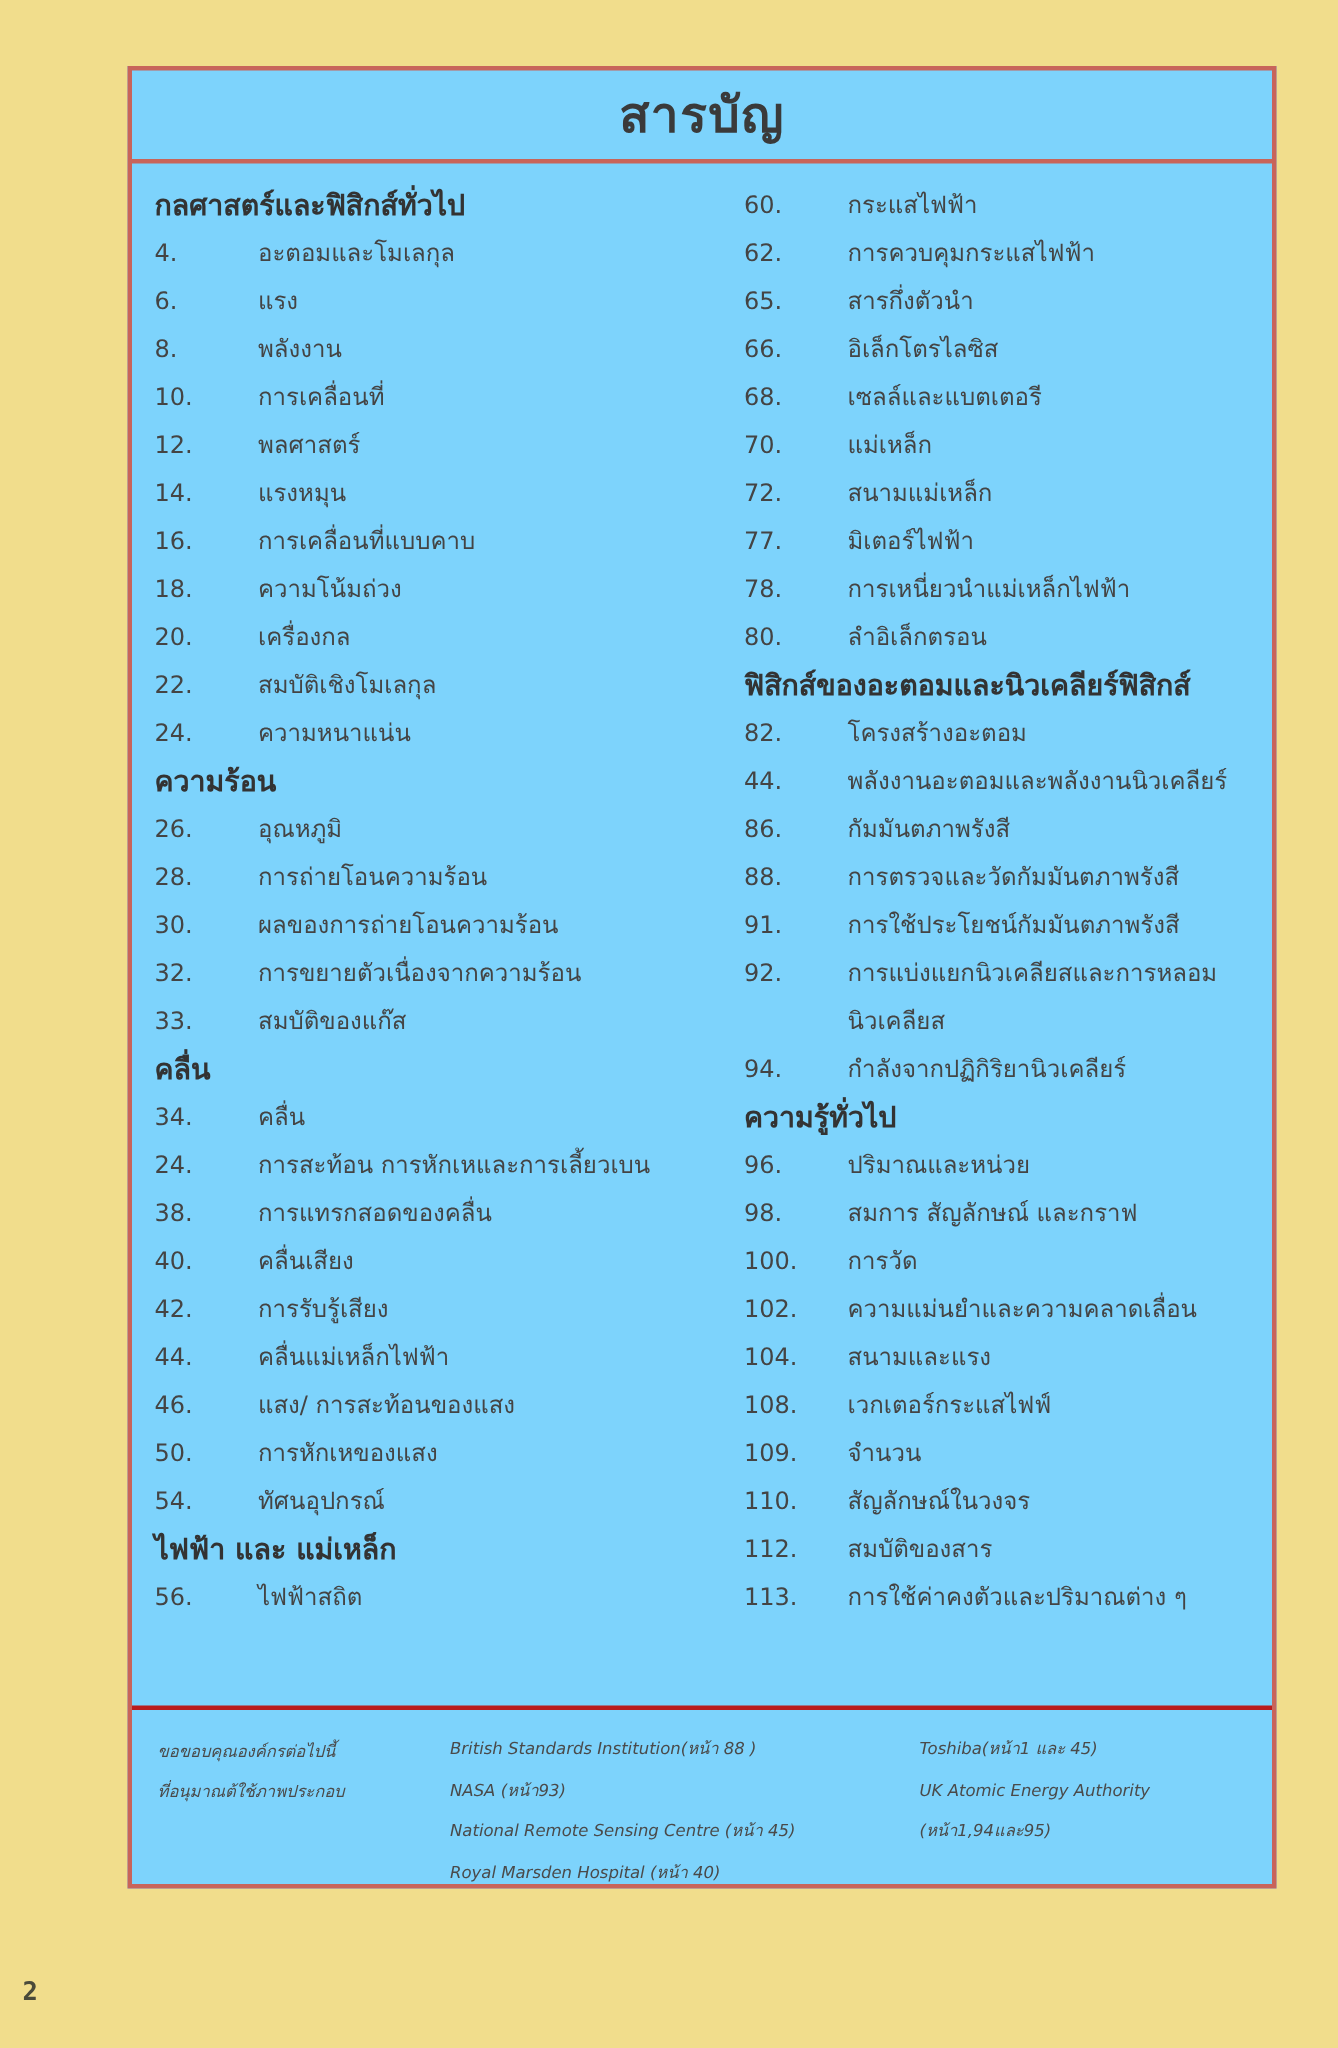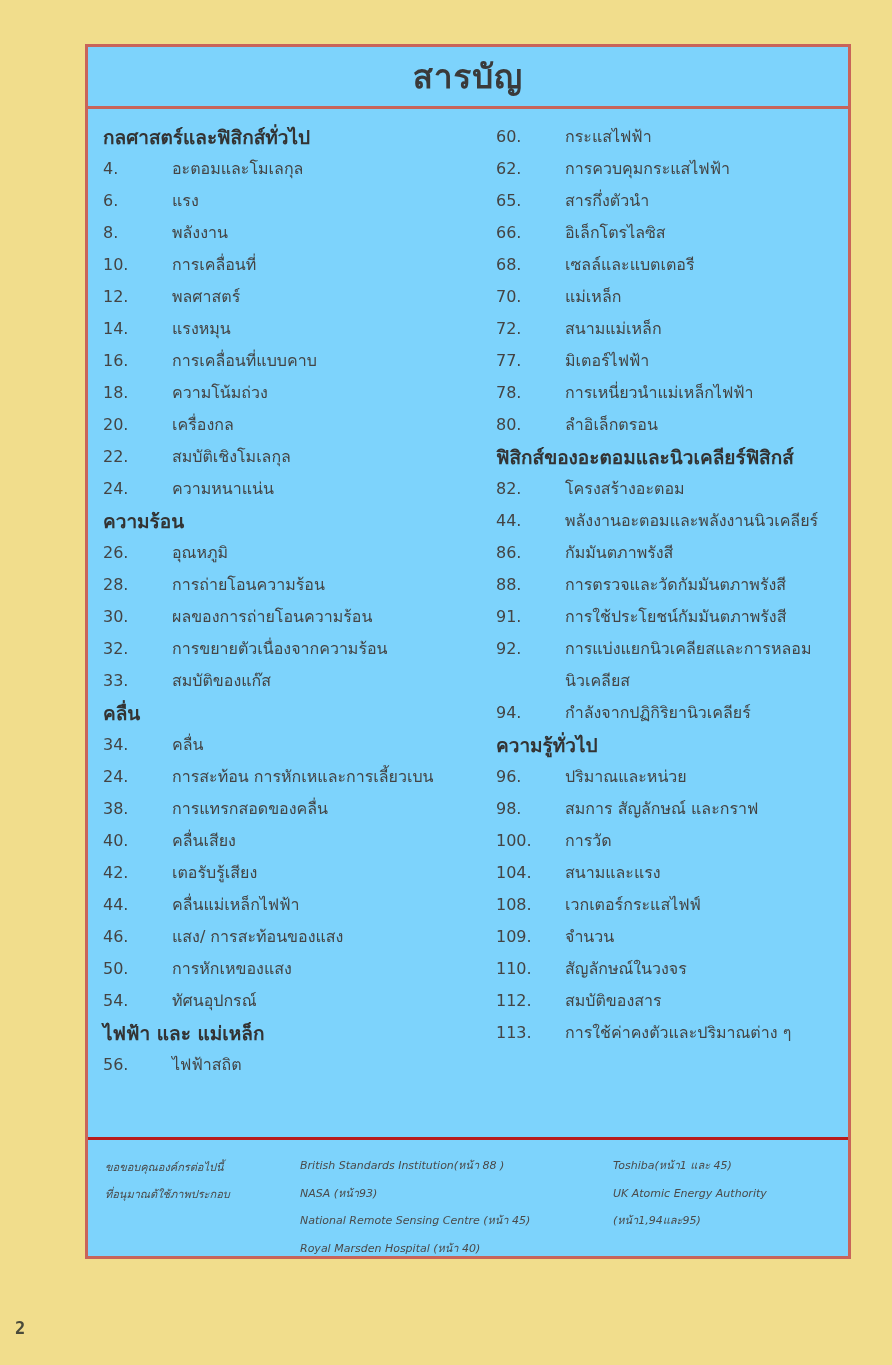--- a/index.html
+++ b/index.html
@@ -145,21 +145,21 @@
       <div class="entry">
         <span class="num">38.</span>
         <span class="ttl">การแทรกสอดของคลื่น</span>
       </div>
       <div class="entry">
         <span class="num">40.</span>
         <span class="ttl">คลื่นเสียง</span>
       </div>
       <div class="entry">
         <span class="num">42.</span>
-        <span class="ttl">เตอรับรู้เสียง</span>
+        <span class="ttl">การรับรู้เสียง</span>
       </div>
       <div class="entry">
         <span class="num">44.</span>
         <span class="ttl">คลื่นแม่เหล็กไฟฟ้า</span>
       </div>
       <div class="entry">
         <span class="num">46.</span>
         <span class="ttl">แสง/ การสะท้อนของแสง</span>
       </div>
       <div class="entry">
@@ -255,20 +255,24 @@
         <span class="num">96.</span>
         <span class="ttl">ปริมาณและหน่วย</span>
       </div>
       <div class="entry">
         <span class="num">98.</span>
         <span class="ttl">สมการ  สัญลักษณ์  และกราฟ</span>
       </div>
       <div class="entry">
         <span class="num">100.</span>
         <span class="ttl">การวัด</span>
+      </div>
+      <div class="entry">
+        <span class="num">102.</span>
+        <span class="ttl">ความแม่นยำและความคลาดเลื่อน</span>
       </div>
       <div class="entry">
         <span class="num">104.</span>
         <span class="ttl">สนามและแรง</span>
       </div>
       <div class="entry">
         <span class="num">108.</span>
         <span class="ttl">เวกเตอร์กระแสไฟฟ์</span>
       </div>
       <div class="entry">

